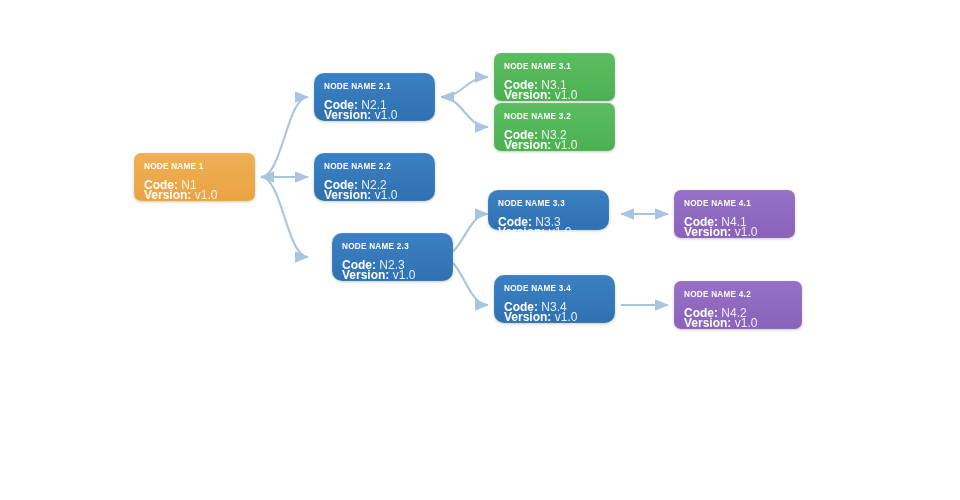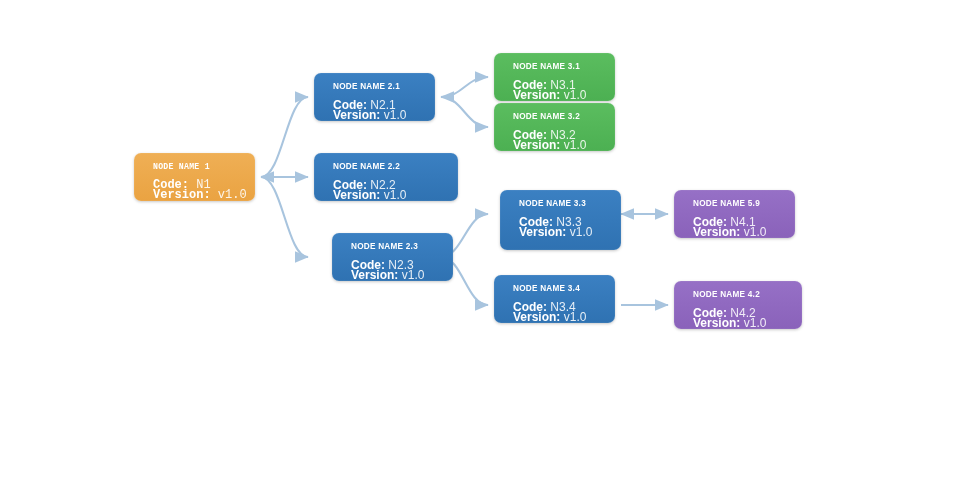--- a/index.html
+++ b/index.html
@@ -20,21 +20,21 @@
     left: 0;
     top: 0;
     width: 960px;
     height: 500px;
     pointer-events: none;
   }
   .node {
     position: absolute;
     box-sizing: border-box;
     border-radius: 7px;
-    padding: 8px 10px 9px 19px;
+    padding: 8px 10px 9px 10px;
     color: #ffffff;
     box-shadow: 0 1px 3px rgba(0,0,0,0.22), 0 0 0 0.5px rgba(255,255,255,0.10) inset;
     z-index: 2;
   }
   .node .title {
     font-size: 8.2px;
     font-weight: bold;
     letter-spacing: 0.25px;
     line-height: 11px;
     white-space: nowrap;
@@ -50,21 +50,21 @@
   }
   .node .row .k {
     font-weight: bold;
     color: #ffffff;
   }
   .node .row .v {
     font-weight: normal;
     color: rgba(255,255,255,0.88);
   }
   .n-orange { background: linear-gradient(180deg, #efaf55 0%, #eaa342 100%); }
-  .n-blue   { background: linear-gradient(180deg, #3b80c2 0%, #2f72b2 100%); }
+  .n-blue   { background: linear-gradient(180deg, #3b80c2 0%, #2f72b2 100%); border-radius: 10px; }
   .n-green  { background: linear-gradient(180deg, #5bbd5f 0%, #4cb052 100%); }
   .n-purple { background: linear-gradient(180deg, #9670c6 0%, #8a62ba 100%); }
 </style>
 </head>
 <body>
 
 <div id="canvas">
 
   <svg id="edges" viewBox="0 0 960 500" width="960" height="500" xmlns="http://www.w3.org/2000/svg">
     <defs>
@@ -82,35 +82,35 @@
         <path d="M441,97 C462.15,97 466.85,77 488,77" marker-end="url(#arrow-end)" marker-start="url(#arrow-start)"></path>
         <path d="M441,97 C462.15,97 466.85,127 488,127" marker-end="url(#arrow-end)"></path>
         <path d="M441,257 C462.15,257 466.85,214 488,214" marker-end="url(#arrow-end)"></path>
         <path d="M441,257 C462.15,257 466.85,305 488,305" marker-end="url(#arrow-end)"></path>
         <path d="M621,214 L668,214" marker-end="url(#arrow-end)" marker-start="url(#arrow-start)"></path>
         <path d="M621,305 L668,305" marker-end="url(#arrow-end)"></path>
       </g>
   </svg>
 
   <div id="nodes">
-      <div class="node n-orange" style="left: 134px; top: 153px; width: 121px; height: 48px; font-family: Liberation Mono, monospace;">
+      <div class="node n-orange" style="left: 134px; top: 153px; width: 121px; height: 48px;">
         <div class="title">NODE NAME 1</div>
         <div class="rows">
           <div class="row"><span class="k">Code:</span> <span class="v">N1</span></div>
           <div class="row"><span class="k">Version:</span> <span class="v">v1.0</span></div>
         </div>
       </div>
       <div class="node n-blue" style="left: 314px; top: 73px; width: 121px; height: 48px;">
         <div class="title">NODE NAME 2.1</div>
         <div class="rows">
           <div class="row"><span class="k">Code:</span> <span class="v">N2.1</span></div>
           <div class="row"><span class="k">Version:</span> <span class="v">v1.0</span></div>
         </div>
       </div>
-      <div class="node n-blue" style="left: 314px; top: 153px; width: 144px; height: 48px;">
+      <div class="node n-blue" style="left: 314px; top: 153px; width: 121px; height: 48px;">
         <div class="title">NODE NAME 2.2</div>
         <div class="rows">
           <div class="row"><span class="k">Code:</span> <span class="v">N2.2</span></div>
           <div class="row"><span class="k">Version:</span> <span class="v">v1.0</span></div>
         </div>
       </div>
       <div class="node n-blue" style="left: 332px; top: 233px; width: 121px; height: 48px;">
         <div class="title">NODE NAME 2.3</div>
         <div class="rows">
           <div class="row"><span class="k">Code:</span> <span class="v">N2.3</span></div>
@@ -124,36 +124,36 @@
           <div class="row"><span class="k">Version:</span> <span class="v">v1.0</span></div>
         </div>
       </div>
       <div class="node n-green" style="left: 494px; top: 103px; width: 121px; height: 48px;">
         <div class="title">NODE NAME 3.2</div>
         <div class="rows">
           <div class="row"><span class="k">Code:</span> <span class="v">N3.2</span></div>
           <div class="row"><span class="k">Version:</span> <span class="v">v1.0</span></div>
         </div>
       </div>
-      <div class="node n-blue" style="left: 500px; top: 190px; width: 121px; height: 60px;">
+      <div class="node n-blue" style="left: 488px; top: 190px; width: 121px; height: 40px;">
         <div class="title">NODE NAME 3.3</div>
         <div class="rows">
           <div class="row"><span class="k">Code:</span> <span class="v">N3.3</span></div>
           <div class="row"><span class="k">Version:</span> <span class="v">v1.0</span></div>
         </div>
       </div>
       <div class="node n-blue" style="left: 494px; top: 275px; width: 121px; height: 48px;">
         <div class="title">NODE NAME 3.4</div>
         <div class="rows">
           <div class="row"><span class="k">Code:</span> <span class="v">N3.4</span></div>
           <div class="row"><span class="k">Version:</span> <span class="v">v1.0</span></div>
         </div>
       </div>
       <div class="node n-purple" style="left: 674px; top: 190px; width: 121px; height: 48px;">
-        <div class="title">NODE NAME 5.9</div>
+        <div class="title">NODE NAME 4.1</div>
         <div class="rows">
           <div class="row"><span class="k">Code:</span> <span class="v">N4.1</span></div>
           <div class="row"><span class="k">Version:</span> <span class="v">v1.0</span></div>
         </div>
       </div>
       <div class="node n-purple" style="left: 674px; top: 281px; width: 128px; height: 48px;">
         <div class="title">NODE NAME 4.2</div>
         <div class="rows">
           <div class="row"><span class="k">Code:</span> <span class="v">N4.2</span></div>
           <div class="row"><span class="k">Version:</span> <span class="v">v1.0</span></div>

